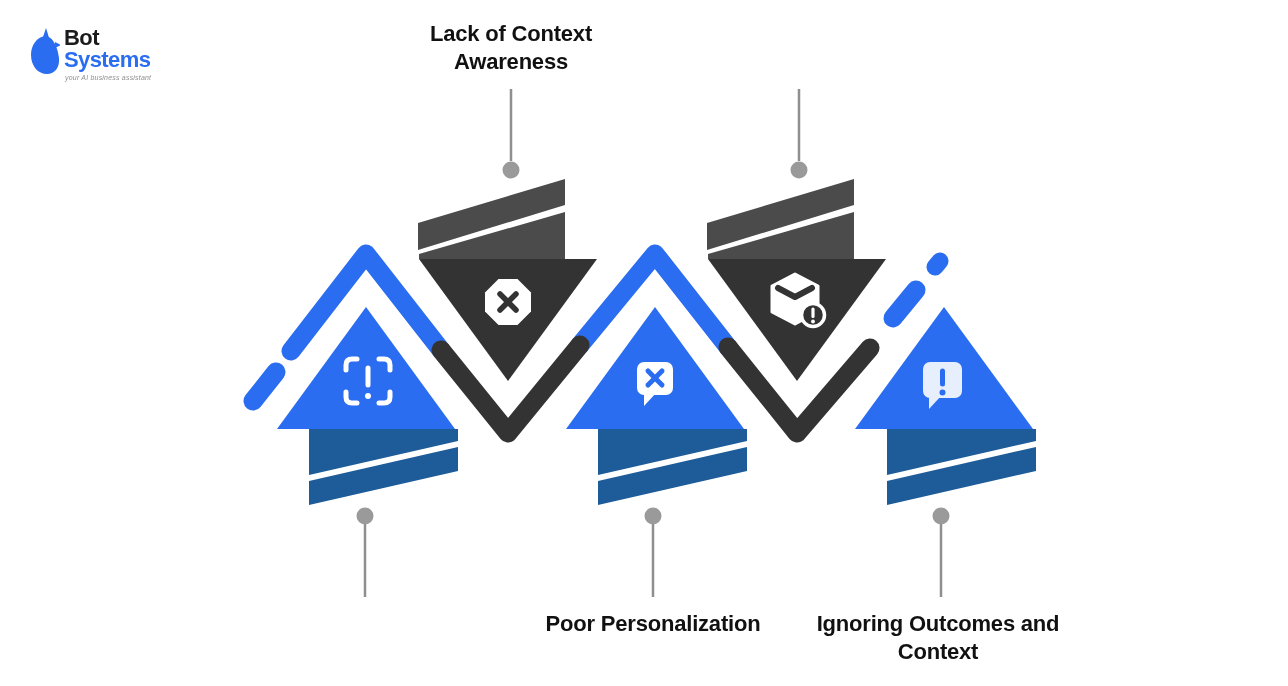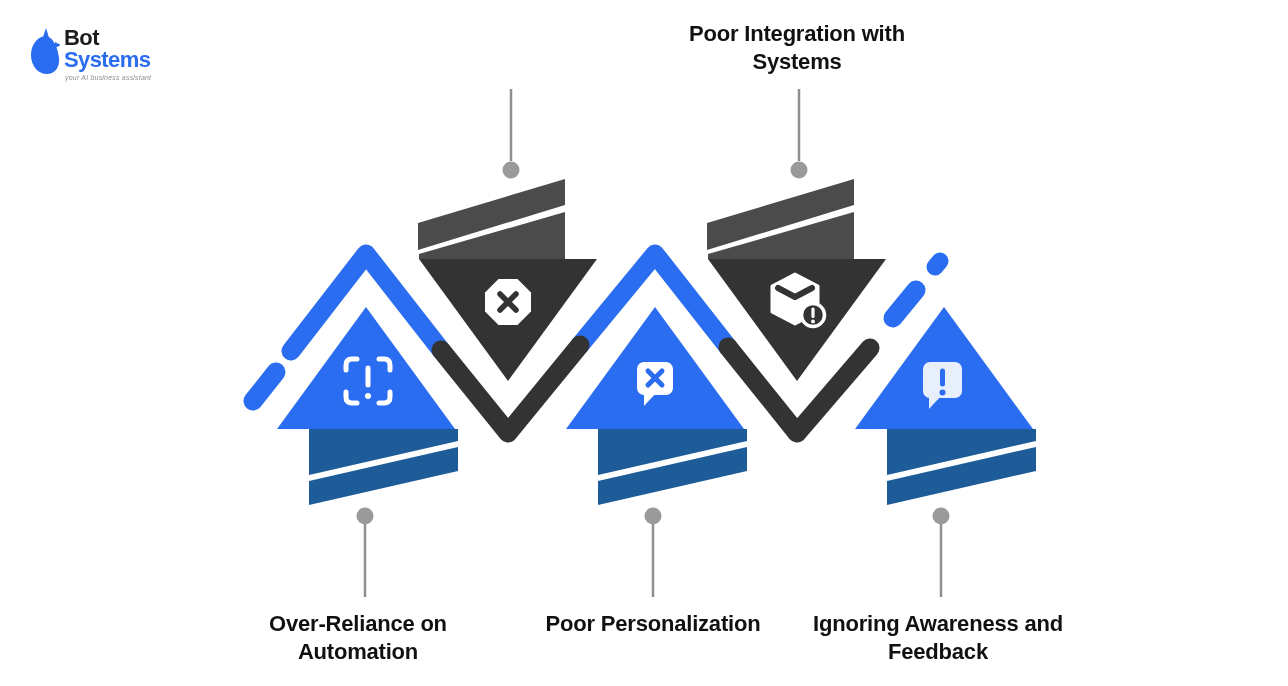--- a/index.html
+++ b/index.html
@@ -149,18 +149,17 @@
         <path d="M35,14 L41,17 L35,20 Z"></path>
       </g>
     </svg>
     <div class="words">
       <div class="word1">Bot</div>
       <div class="word2">Systems</div>
     </div>
     <div class="tagline">your AI business assistant</div>
   </div>
 
-  <div class="label" id="label-1">Over-Reliance on Automation</div>
+  <div class="label" id="label-2">Lack of Context Awareness</div>
   <div class="label" id="label-3">Poor Personalization</div>
-  <div class="label" id="label-4">Poor Integration with Systems</div>
-  <div class="label" id="label-5">Ignoring Awareness and Feedback</div>
+  <div class="label" id="label-5">Ignoring Outcomes and Context</div>
 
 </div>
 
 </body></html>

